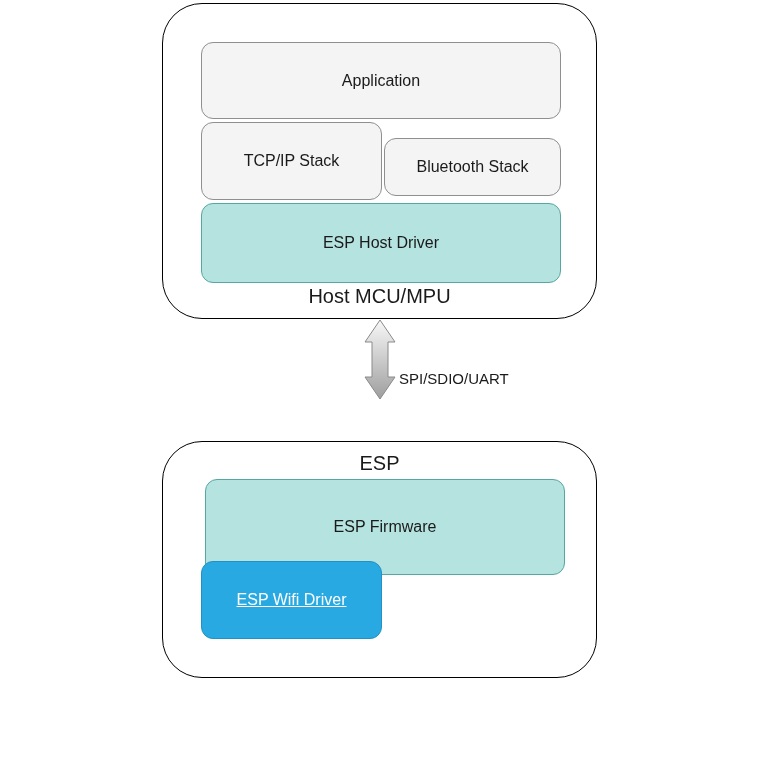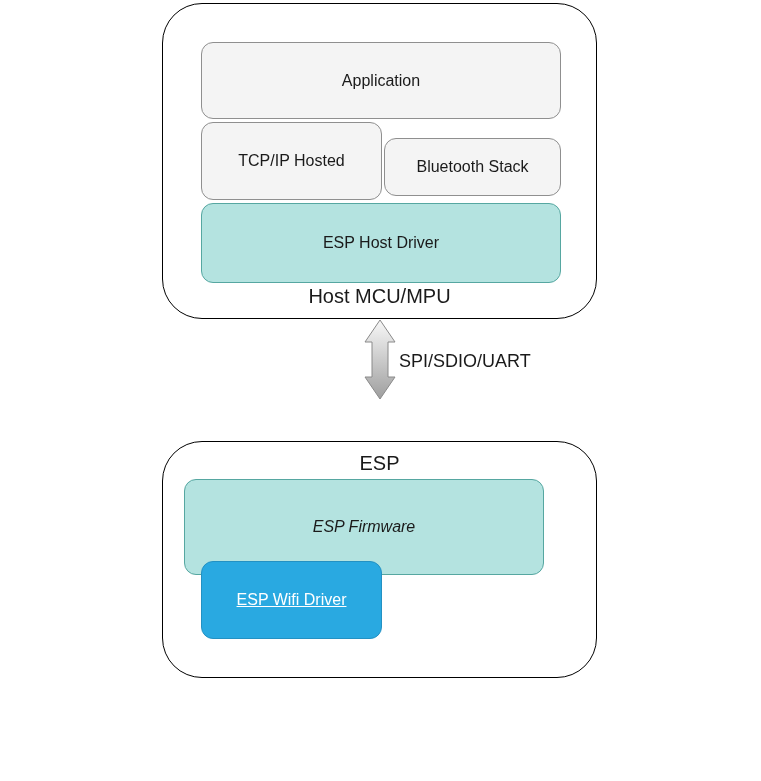--- a/index.html
+++ b/index.html
@@ -36,33 +36,33 @@
     font-size: 16px;
     text-align: center;
   }
   .box.gray { background: var(--gray-fill); border: 1px solid var(--gray-border); color: var(--text-dark); }
   .box.teal { background: var(--teal-fill); border: 1px solid var(--teal-border); color: var(--text-dark); }
   .box.blue { background: var(--blue-fill); border: 1px solid var(--blue-border); color: var(--text-light); text-decoration: underline; }
   .box-app      { left: 38px; top: 38px;  width: 360px; height: 77px; }
   .box-tcp      { left: 38px; top: 118px; width: 181px; height: 78px; }
   .box-bt       { left: 221px; top: 134px; width: 177px; height: 58px; }
   .box-hostdrv  { left: 38px; top: 199px; width: 360px; height: 80px; }
-  .box-firmware { left: 21px; top: 37px;  width: 360px; height: 96px; font-style: italic; }
+  .box-firmware { left: 42px; top: 37px;  width: 360px; height: 96px; }
   .box-wifi     { left: 38px; top: 119px; width: 181px; height: 78px; }
   .box-hci      { left: 221px; top: 119px; width: 177px; height: 78px; }
   .group-label {
     position: absolute; left: 0; width: 100%;
     text-align: center; font-size: 20px; color: var(--text-dark);
   }
   .host-label { bottom: 10px; }
   .esp-label  { top: 10px; }
   .link-arrow { position: absolute; left: 363px; top: 319px; }
   .link-label {
-    position: absolute; left: 399px; top: 351px;
-    font-size: 18px; color: var(--text-dark); white-space: nowrap;
+    position: absolute; left: 399px; top: 370px;
+    font-size: 15px; color: var(--text-dark); white-space: nowrap;
   }
   .legend {
     position: absolute;
     left: 2px; top: 680px; width: 756px; height: 97px;
     background: #ffffff;
     border: 2px solid var(--outline);
   }
   .legend-title {
     position: absolute; left: 36px; top: 5px;
     font-size: 18px; color: var(--text-dark);
@@ -86,21 +86,21 @@
   .swatch-3 { left: 546px; }
   .label-3  { left: 600px; width: 140px; text-align: center; }
 </style>
 </head>
 <body>
 
 <div class="canvas">
 
   <section class="group host-group">
     <div class="box gray box-app">Application</div>
-    <div class="box gray box-tcp">TCP/IP Hosted</div>
+    <div class="box gray box-tcp">TCP/IP Stack</div>
     <div class="box gray box-bt">Bluetooth Stack</div>
     <div class="box teal box-hostdrv">ESP Host Driver</div>
     <div class="group-label host-label">Host MCU/MPU</div>
   </section>
 
   <svg class="link-arrow" width="34" height="81" viewBox="0 0 34 81">
     <defs>
       <linearGradient id="arrowGrad" x1="0" y1="0" x2="0" y2="1">
         <stop offset="0" style="stop-color: var(--arrow-top, #f8f8f8);"></stop>
         <stop offset="1" style="stop-color: var(--arrow-bottom, #9e9e9e);"></stop>

